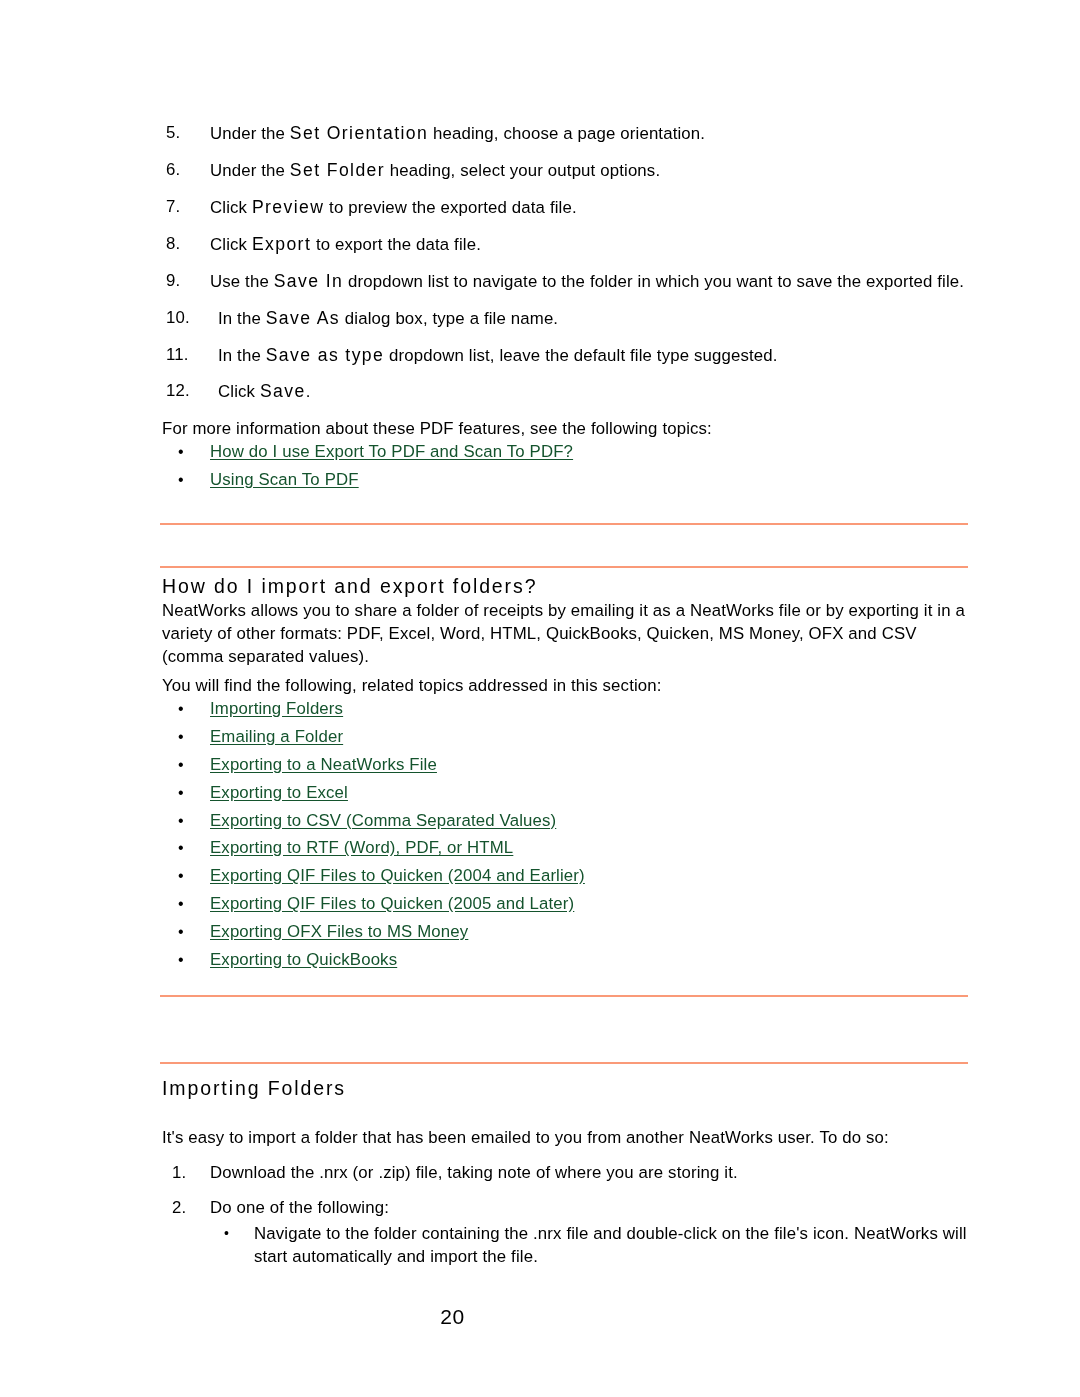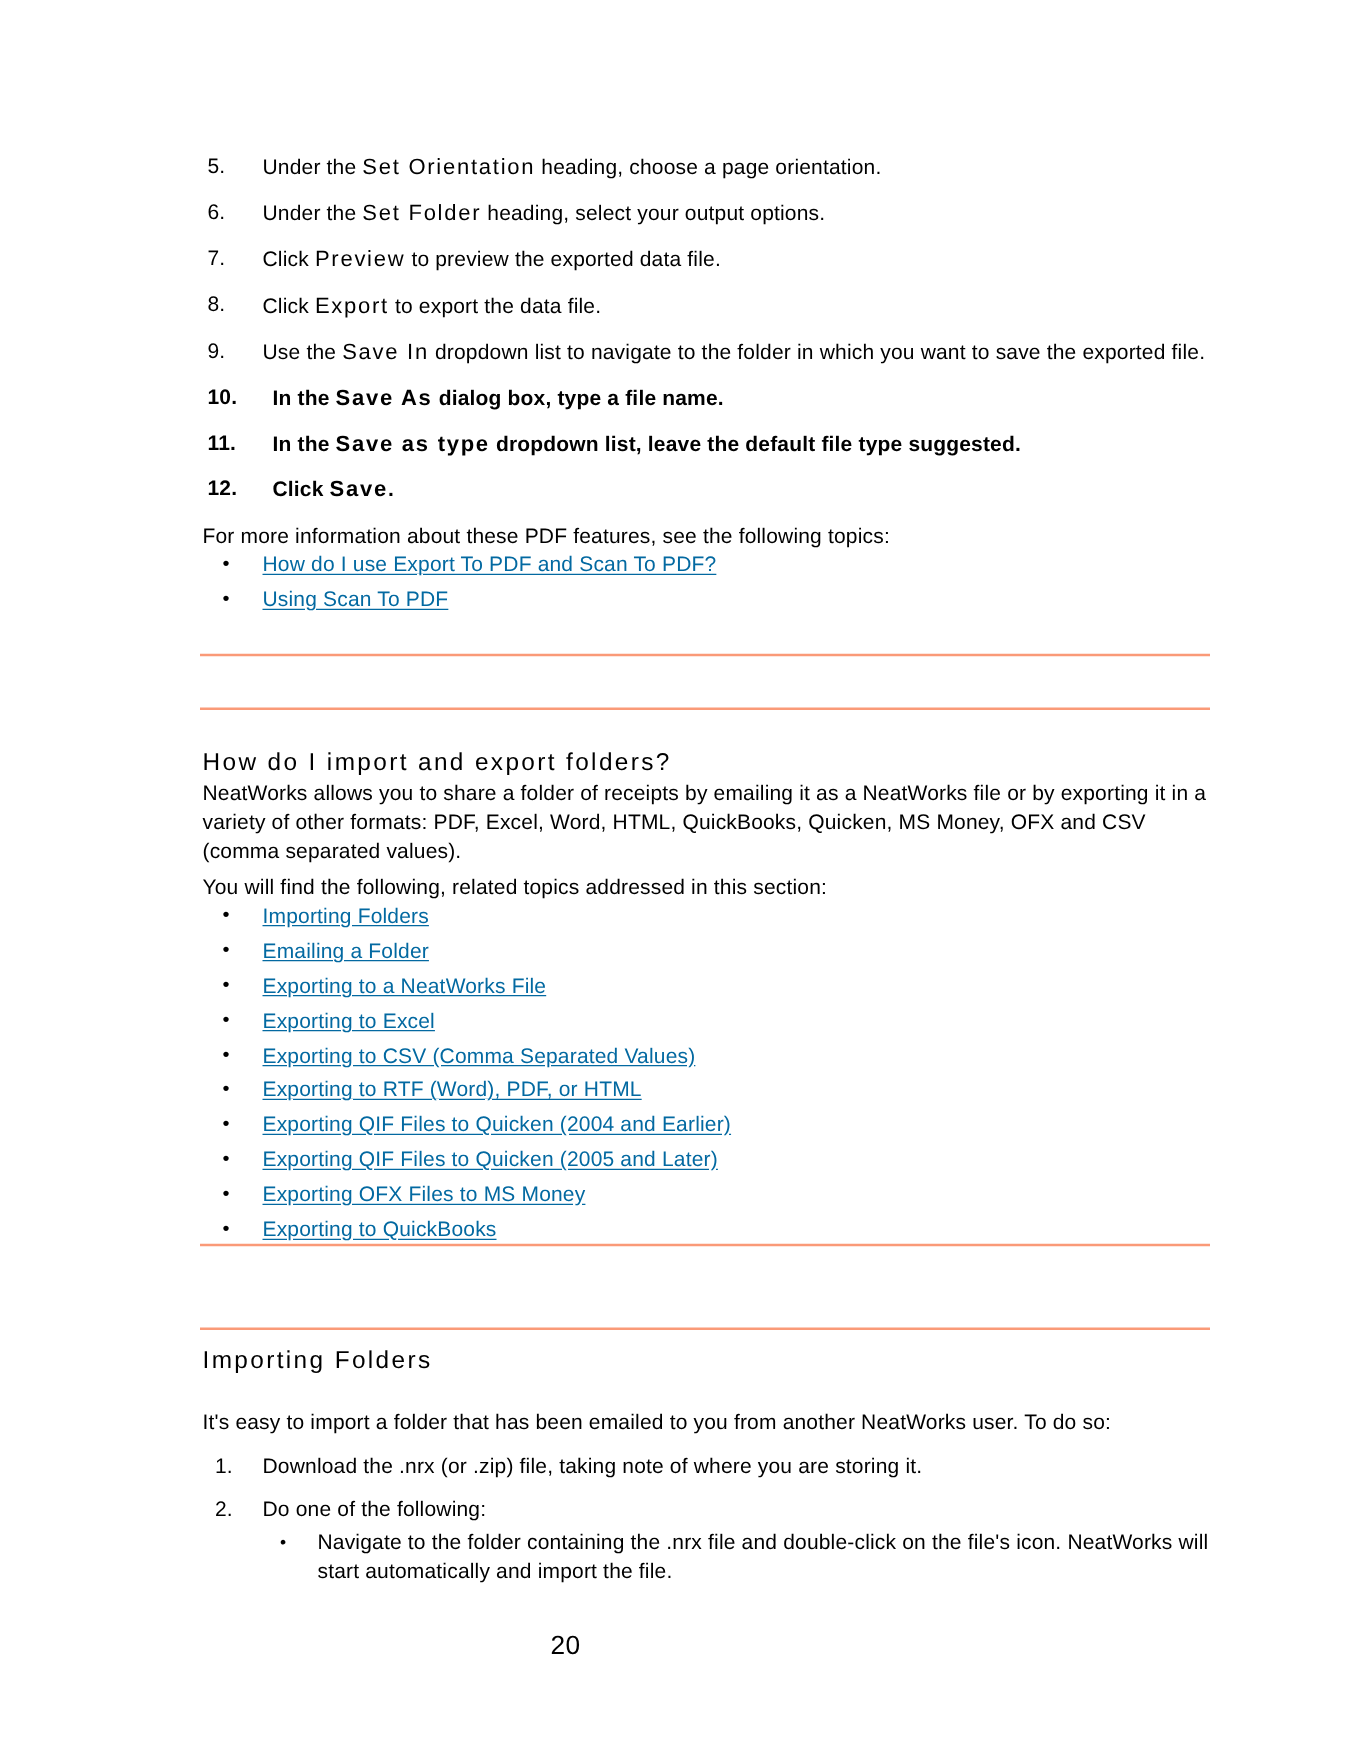--- a/index.html
+++ b/index.html
@@ -42,21 +42,21 @@
   }
   .step-num {
     position: absolute;
     left: 4px;
     top: 0;
     width: 36px;
     text-align: left;
     font-size: 16.8px;
     letter-spacing: 0.15px;
   }
-  .step.wide { padding-left: 56px; font-weight: bold; }
+  .step.wide { padding-left: 56px; }
   .step.wide .step-num { width: 44px; }
 
   
   .ui {
     font-size: 17.6px;
     letter-spacing: 1.4px;
   }
 
   
   p.body {
@@ -83,21 +83,21 @@
   }
   ul.links li .bullet {
     position: absolute;
     left: 16px;
     top: 0;
     font-size: 16px;
     line-height: 1.05;
     color: #000;
   }
   a.topic {
-    color: #0369a1;
+    color: #14532d;
     text-underline-offset: 2px;
     font-size: 16.8px;
     letter-spacing: 0.15px;
   }
 
   
   h2.section-title {
     font-size: 19.5px;
     font-weight: normal;
     letter-spacing: 1.9px;
@@ -218,21 +218,21 @@
       <li>
         <span class="bullet">•</span>
         <a class="topic" href="#">Using Scan To PDF </a>
       </li>
     </ul>
   </div>
 
   <div class="rule" style="top:523px;"></div>
   <div class="rule" style="top:566px;"></div>
 
-  <div class="content" style="top:598px;">
+  <div class="content" style="top:574px;">
     <h2 class="section-title">How do I import and export folders?</h2>
     <p class="body">NeatWorks allows you to share a folder of receipts by emailing it as a NeatWorks file or by exporting it in a variety of other formats: PDF, Excel, Word, HTML, QuickBooks, Quicken, MS Money, OFX and CSV (comma separated values).</p>
     <p class="body tight">You will find the following, related topics addressed in this section:</p>
 
     <ul class="links">
       <li>
         <span class="bullet">•</span>
         <a class="topic" href="#">Importing Folders</a>
       </li>
       <li>

